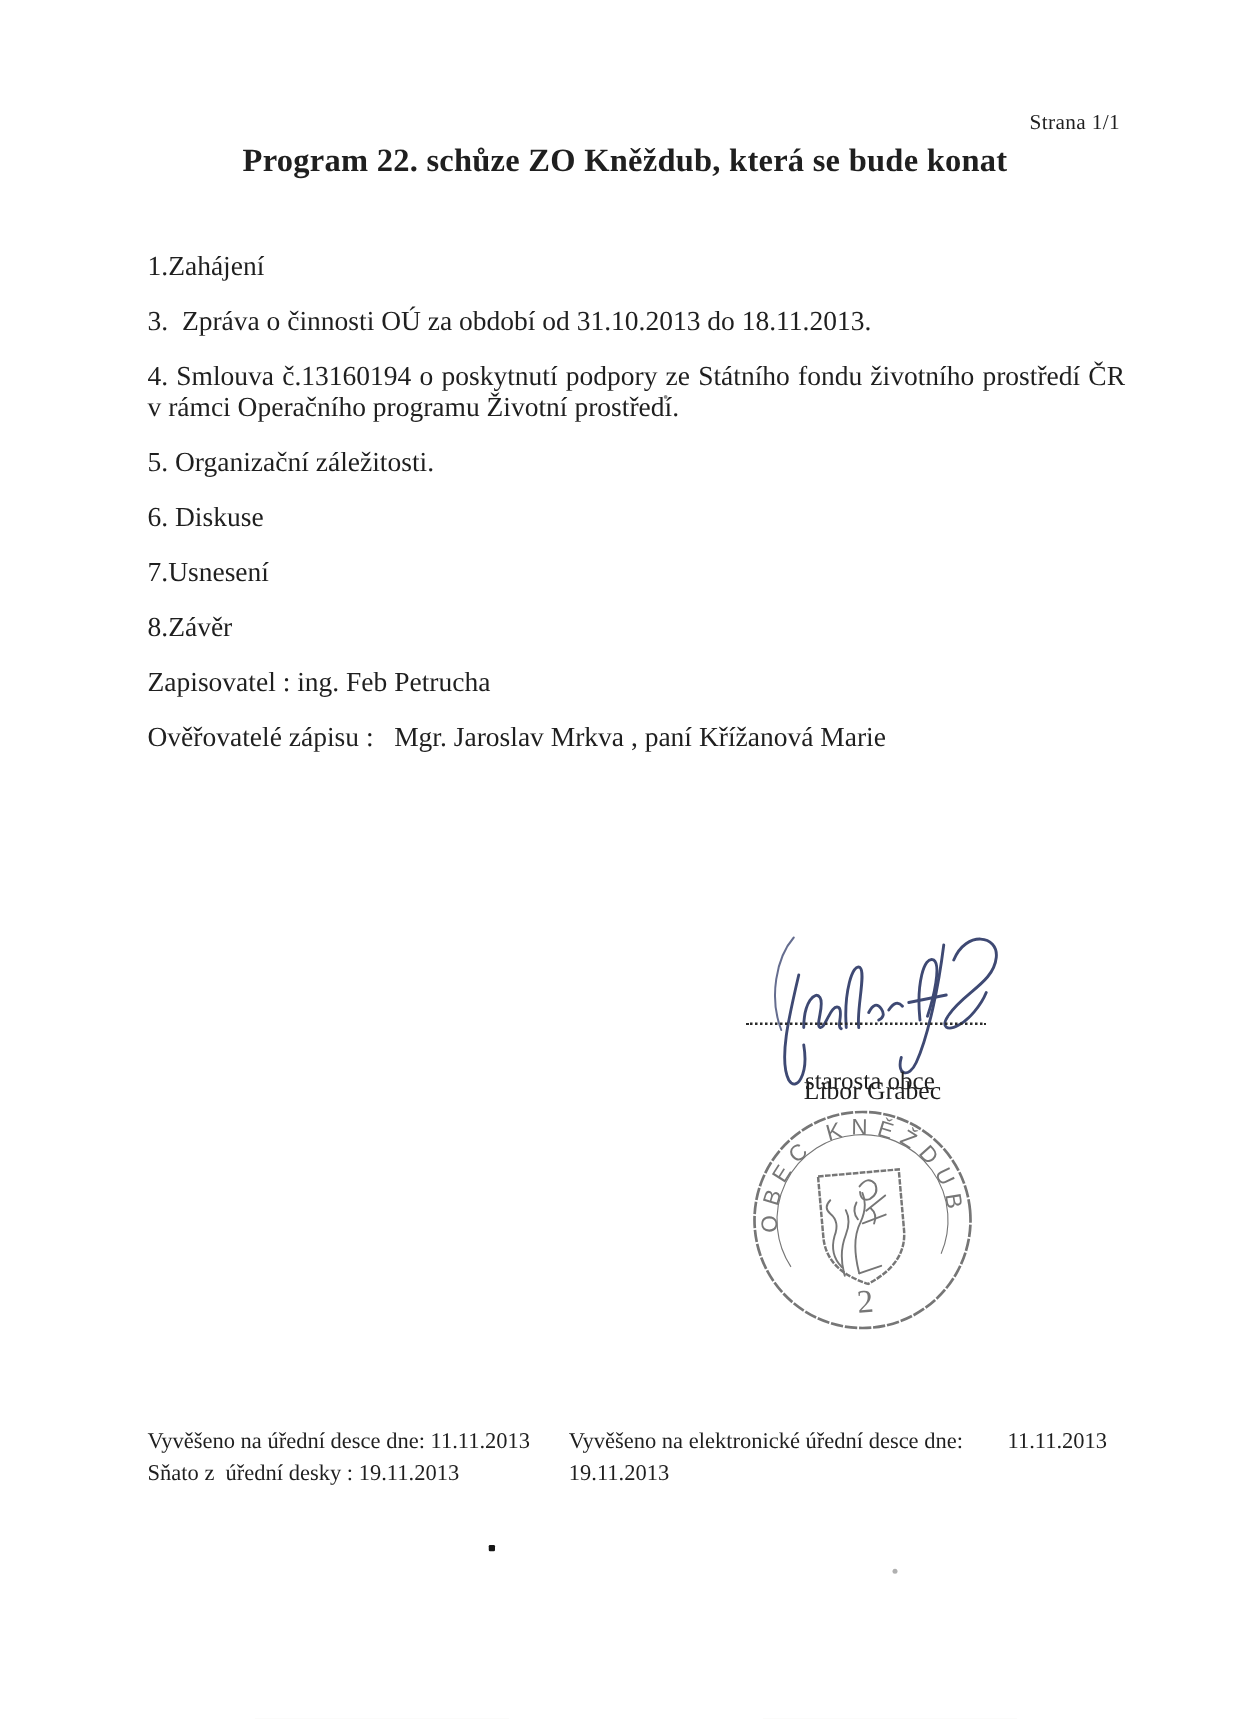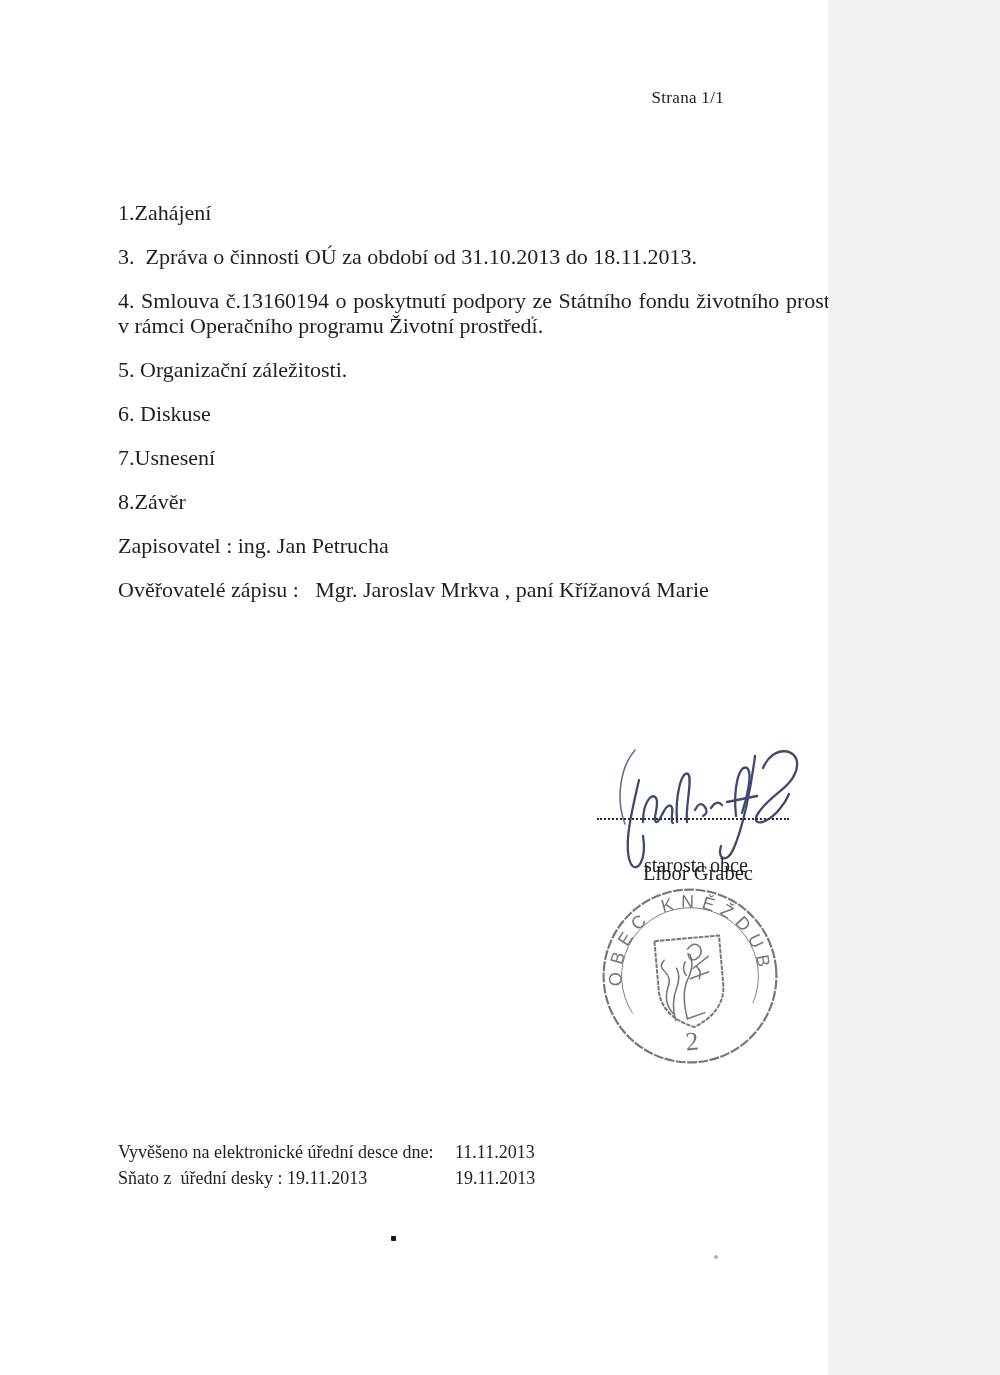--- a/index.html
+++ b/index.html
@@ -2,21 +2,21 @@
 <html lang="cs" style="--paper: #ffffff; --ink: #1f1f1f; --signature_ink: #2e3a68; --stamp_ink: #5f5f5f;"><head>
 <meta charset="utf-8">
 <style>
   html,body{margin:0;padding:0;}
   body{
     width:1000px;height:1375px;
     background:#f2f2f0;
     font-family:"Liberation Serif","DejaVu Serif",serif;
   }
   .page{
-    position:relative;width:828px;height:1375px;
+    position:relative;width:1000px;height:1375px;
     background:var(--paper,#ffffff);
     color:var(--ink,#1f1f1f);
     overflow:hidden;
   }
   .strana{
     position:absolute;top:88px;right:104px;
     font-size:17px;letter-spacing:.3px;
   }
   .title{
     position:absolute;top:110px;left:60px;right:60px;
@@ -82,31 +82,32 @@
   .speck-c{left:531px;top:316px;width:3px;height:3px;background:#6d6d6d;opacity:.8;}
 </style>
 </head>
 <body>
 
 <div class="page">
 
   <div class="strana">Strana 1/1</div>
 
   <div class="title">
+    <div>Program 22. schůze ZO Kněždub, která se bude konat</div>
   </div>
 
   <div class="content">
     <p>1.Zahájení</p>
     <p>3.  Zpráva o činnosti OÚ za období od 31.10.2013 do 18.11.2013.</p>
     <p class="justify">4. Smlouva č.13160194 o poskytnutí podpory ze Státního fondu životního prostředí ČR v rámci Operačního programu Životní prostředí.</p>
     <p>5. Organizační záležitosti.</p>
     <p>6. Diskuse</p>
     <p>7.Usnesení</p>
     <p>8.Závěr</p>
-    <p class="gap-roles">Zapisovatel : ing. Jan Petrucha</p>
+    <p class="gap-roles">Zapisovatel : ing. Feb Petrucha</p>
     <p>Ověřovatelé zápisu :   Mgr. Jaroslav Mrkva , paní Křížanová Marie</p>
   </div>
 
   <div class="sig-block">
     <svg class="sig-svg" width="200" height="145" viewBox="0 0 200 145">
       <g fill="none" style="stroke:var(--signature_ink,#2e3a68)" stroke-width="2.3" stroke-linecap="round" stroke-linejoin="round" opacity="0.92">
         <path d="M20,88 C10,62 16,30 30,14" stroke-width="1.6" opacity="0.8"></path>
         <path d="M34,44 C26,78 18,112 26,128 C32,138 42,124 38,100"></path>
         <path d="M38,86 C38,66 47,56 51,62 C55,68 47,84 51,86 C55,88 60,66 66,70 C70,73 64,86 68,87"></path>
         <path d="M72,86 C70,58 77,34 83,38 C88,42 80,72 82,86"></path>
@@ -143,20 +144,21 @@
         <text class="stamp-letters">
           <textPath href="#stamparc" startOffset="50%" text-anchor="middle">OBEC KNĚŽDUB</textPath>
         </text>
         <text class="stamp-number" x="96" y="182" text-anchor="middle">2</text>
       </g>
     </svg>
   </div>
 
   <div class="footer">
     <div class="row">
+      <div class="cell">Vyvěšeno na úřední desce dne: 11.11.2013</div>
       <div class="cell">Vyvěšeno na elektronické úřední desce dne:</div>
       <div class="cell right">11.11.2013</div>
     </div>
     <div class="row">
       <div class="cell">Sňato z  úřední desky : 19.11.2013</div>
       <div class="cell right">19.11.2013</div>
     </div>
   </div>
 
   <div class="speck speck-a"></div>

